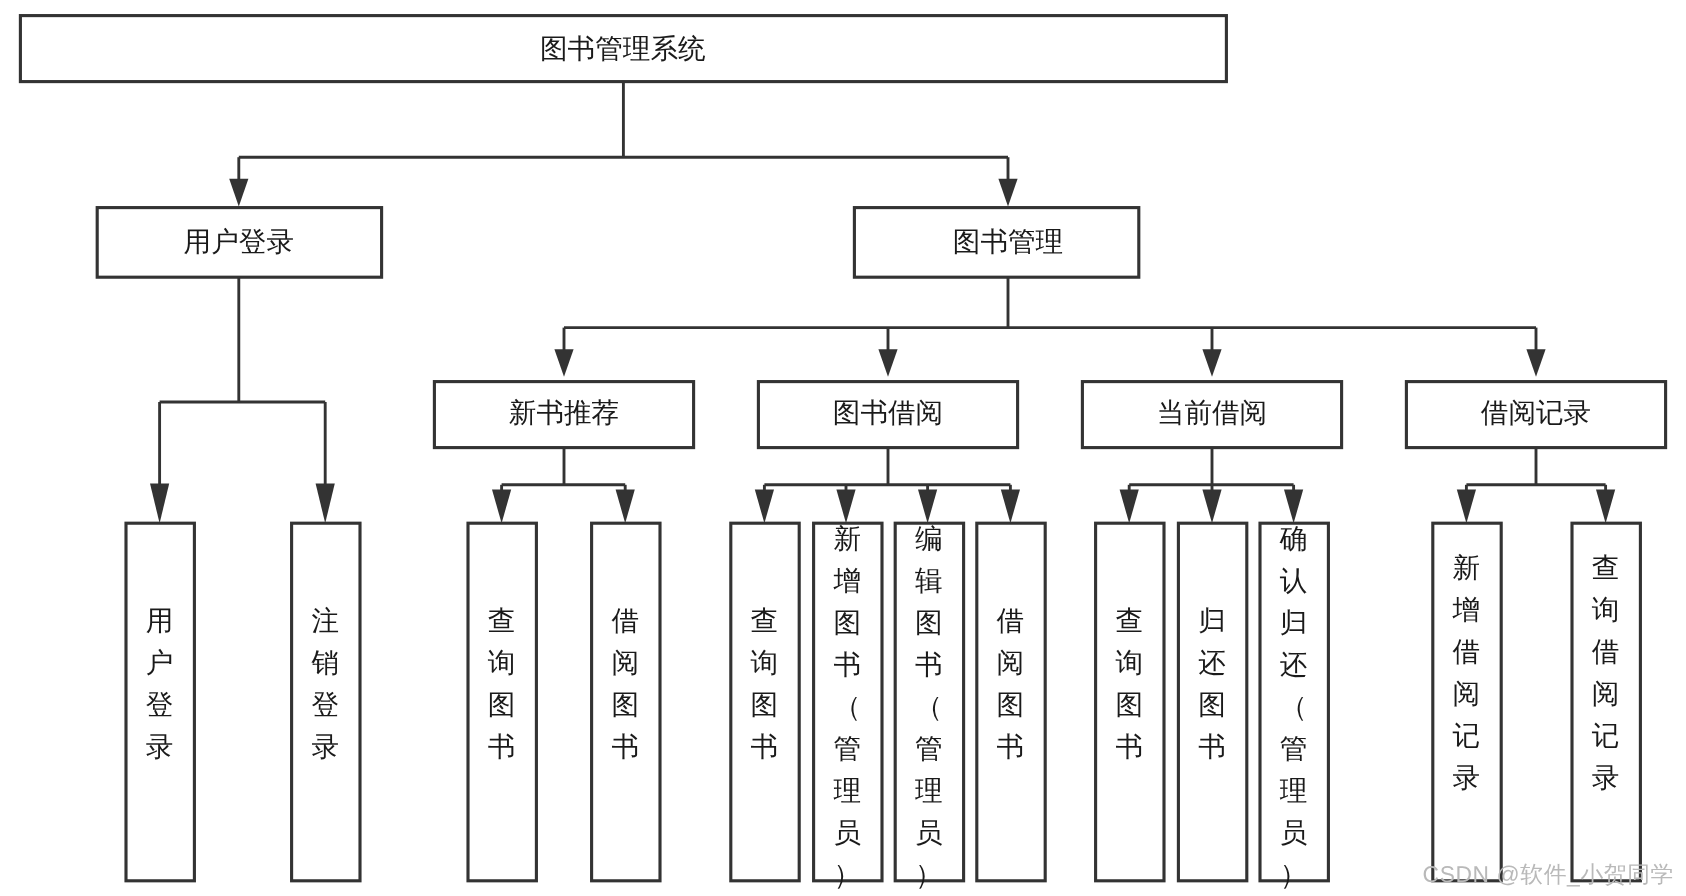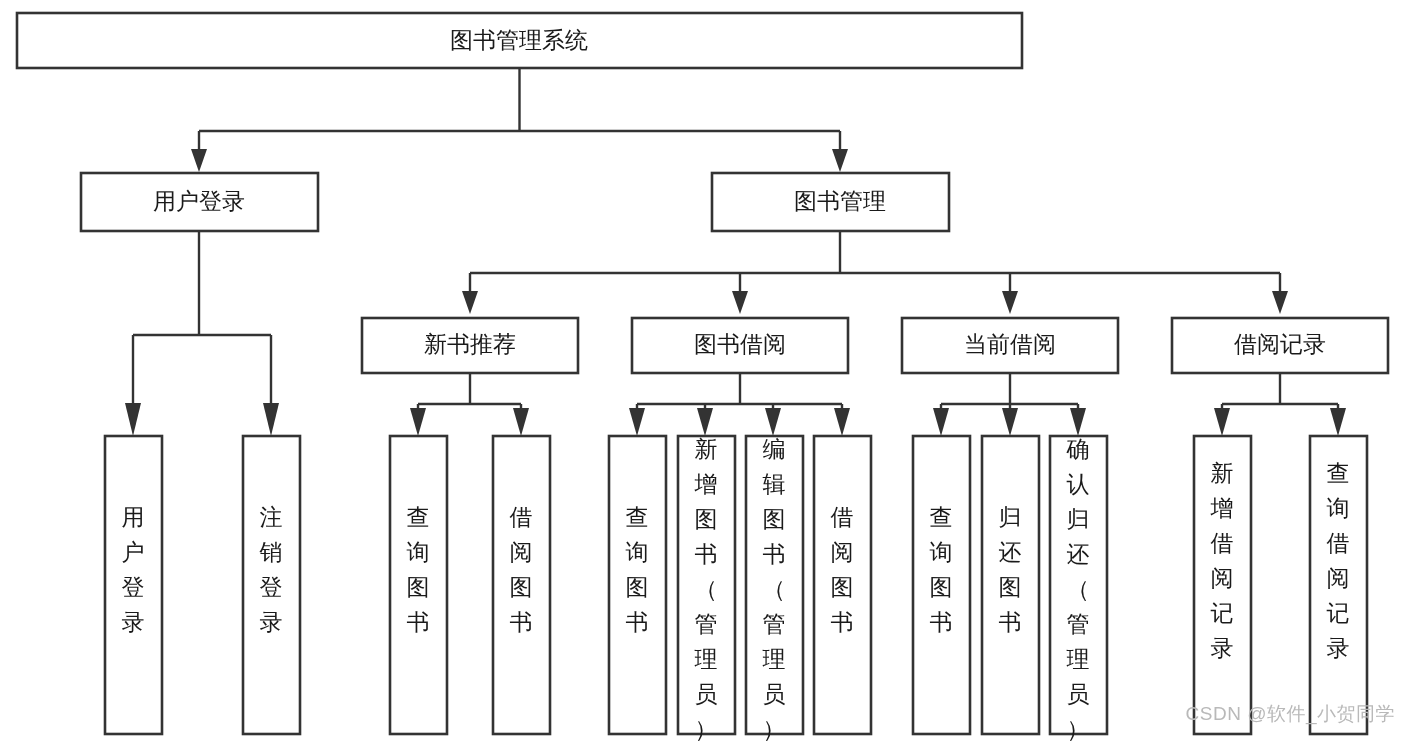--- a/index.html
+++ b/index.html
@@ -50,21 +50,21 @@
   }
   .node-label-v {
     font-family: "Liberation Sans", "DejaVu Sans", sans-serif;
     fill: #1a1a1a;
     font-size: 23px;
     text-anchor: middle;
   }
   .watermark {
     position: absolute;
     right: 10px;
-    bottom: 20px;
+    bottom: 5px;
     font-family: "Liberation Sans", "DejaVu Sans", sans-serif;
     font-size: 19px;
     color: #b9b9b9;
     white-space: nowrap;
     letter-spacing: 0.5px;
   }
 </style>
 </head>
 <body>
 

